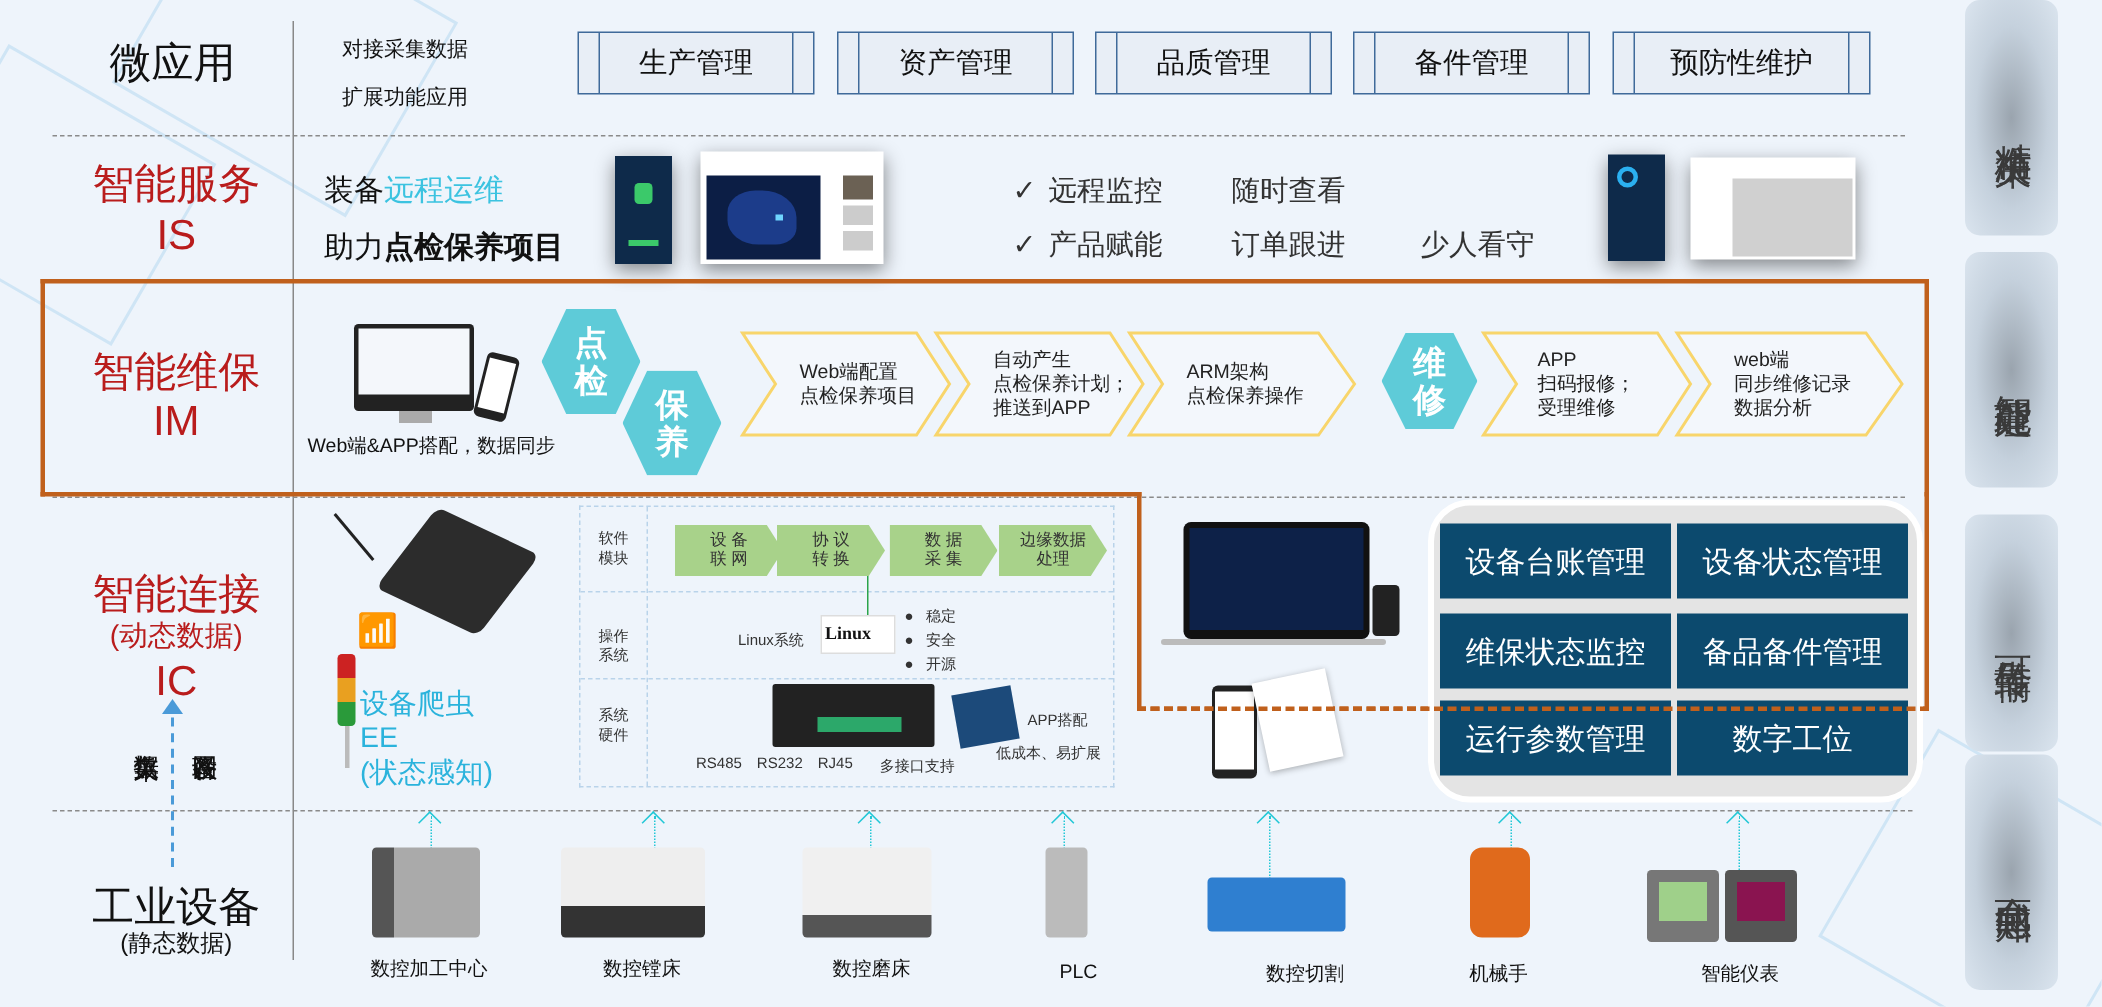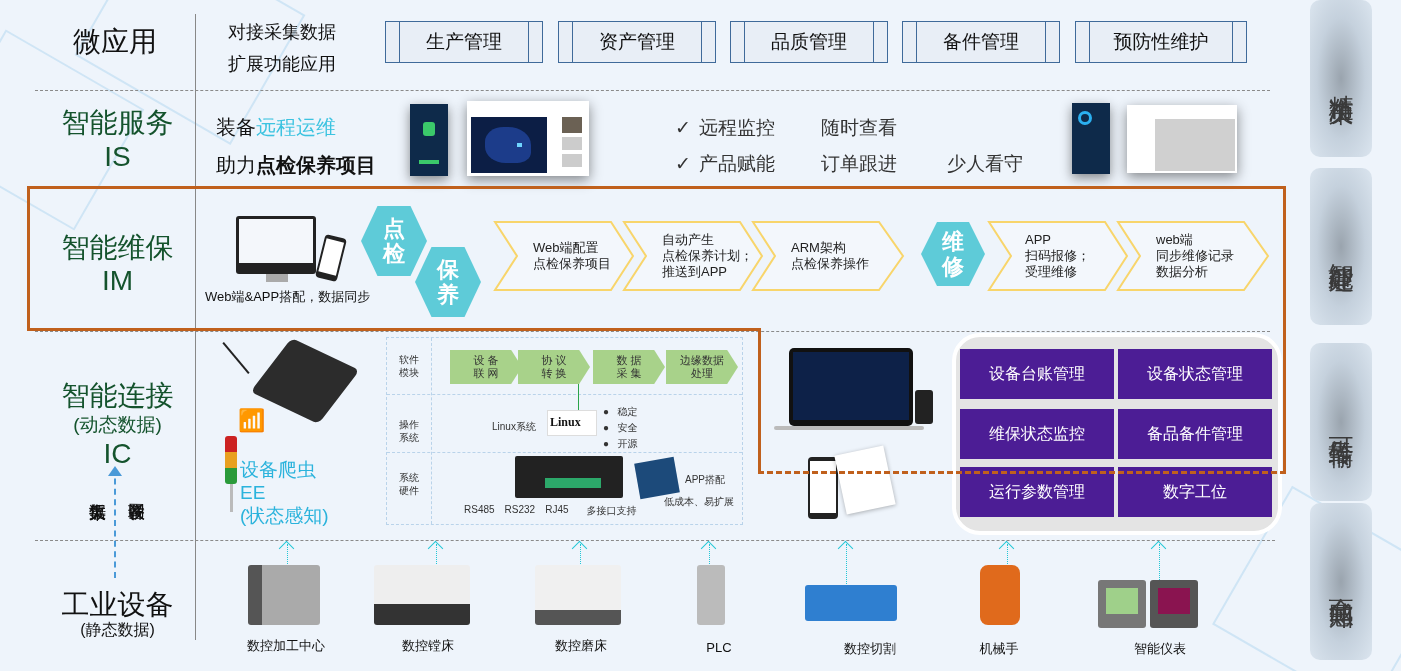--- a/index.html
+++ b/index.html
@@ -2,31 +2,31 @@
 <html><head>
 <meta charset="utf-8">
 <style>
 *{box-sizing:border-box;margin:0;padding:0}
 body{width:1401px;height:671px;overflow:hidden;background:#eef4fb;font-family:"Liberation Sans","DejaVu Sans",sans-serif;position:relative;color:#222}
 .abs{position:absolute}
 .bg-hex{position:absolute;border:2px solid rgba(150,200,235,.35);transform:rotate(30deg)}
 .vline{position:absolute;left:195px;top:14px;width:1px;height:626px;background:#888}
 .dash{position:absolute;height:0;border-top:1px dashed #8a8a8a}
 .layer-title{position:absolute;text-align:center;font-size:28px;line-height:32px}
-.blue{color:#14532d}
+.blue{color:#b91c1c}
 .blk{color:#111}
 .app-btn{position:absolute;top:21px;height:42px;border:1px solid #3f6a9a;background:#e8eef6;font-size:19px;display:flex;align-items:center;justify-content:center;color:#111}
 .app-btn:before,.app-btn:after{content:"";position:absolute;top:0;bottom:0;width:1px;background:#3f6a9a}
 .app-btn:before{left:13px}.app-btn:after{right:13px}
 .side-pill{position:absolute;left:1310px;width:62px;border-radius:10px;background:radial-gradient(ellipse at center,#9aa4ae 0%,#c5d1dd 55%,#dbe5ef 100%);display:flex;align-items:center;justify-content:center;font-size:25px;line-height:31px;color:#3a3a3a;writing-mode:vertical-rl;letter-spacing:2px}
 .hex{position:absolute;width:66px;height:70px;background:#5ecbd8;clip-path:polygon(25% 0,75% 0,100% 50%,75% 100%,25% 100%,0 50%);color:#fff;font-weight:bold;font-size:22px;line-height:25px;display:flex;align-items:center;justify-content:center;text-align:center}
 .chev{position:absolute;height:72px;top:220px}
 .chev svg{position:absolute;left:0;top:0}
 .chev span{position:absolute;font-size:13px;line-height:16px;color:#222;white-space:pre-line}
-.grid-cell{position:absolute;width:154px;height:50px;background:#4c1d95;color:#fff;font-size:16px;display:flex;align-items:center;justify-content:center}
+.grid-cell{position:absolute;width:154px;height:50px;background:#0c4a6e;color:#fff;font-size:20px;display:flex;align-items:center;justify-content:center}
 .green-chev{position:absolute;top:350px;height:34px;background:#a8d28a;clip-path:polygon(0 0,85% 0,100% 50%,85% 100%,0 100%);font-size:11px;line-height:13px;text-align:center;display:flex;align-items:center;justify-content:center;color:#333;white-space:pre-line}
 .small{font-size:10px;color:#333}
 .equip-img{position:absolute;top:565px;height:60px;border-radius:3px}
 .equip-label{position:absolute;top:637px;font-size:13px;color:#111;text-align:center;width:110px}
 .arrow-up{position:absolute;top:544px;width:1px;border-left:1px dotted #22c7d6}
 .arrow-up:before{content:"";position:absolute;left:-7px;top:-1px;width:10px;height:10px;border-left:1px solid #22c7d6;border-top:1px solid #22c7d6;transform:rotate(45deg)}
 .shot{position:absolute;box-shadow:0 4px 12px rgba(0,0,0,.45)}
 </style>
 </head>
 <body>
@@ -34,21 +34,21 @@
 <div class="bg-hex" style="left:-40px;top:60px;width:160px;height:140px"></div>
 <div class="bg-hex" style="left:100px;top:-40px;width:180px;height:150px"></div>
 <div class="bg-hex" style="left:1240px;top:520px;width:180px;height:160px"></div>
 
 <div class="vline"></div>
 <div class="dash" style="left:35px;top:90px;width:1235px"></div>
 <div class="dash" style="left:35px;top:331px;width:1235px"></div>
 <div class="dash" style="left:35px;top:540px;width:1240px"></div>
 
 <div class="layer-title blk" style="left:40px;top:26px;width:150px">微应用</div>
-<div class="abs" style="left:228px;top:16px;font-size:18px;line-height:32px;color:#111">
+<div class="abs" style="left:228px;top:16px;font-size:14px;line-height:32px;color:#111">
   <div>对接采集数据</div>
   <div>扩展功能应用</div>
 </div>
 <div class="app-btn" style="left:385px;width:158px">生产管理</div>
 <div class="app-btn" style="left:558px;width:158px">资产管理</div>
 <div class="app-btn" style="left:730px;width:158px">品质管理</div>
 <div class="app-btn" style="left:902px;width:158px">备件管理</div>
 <div class="app-btn" style="left:1075px;width:172px">预防性维护</div>
 
 <div class="layer-title blue" style="left:45px;top:106px;width:145px;line-height:34px">

